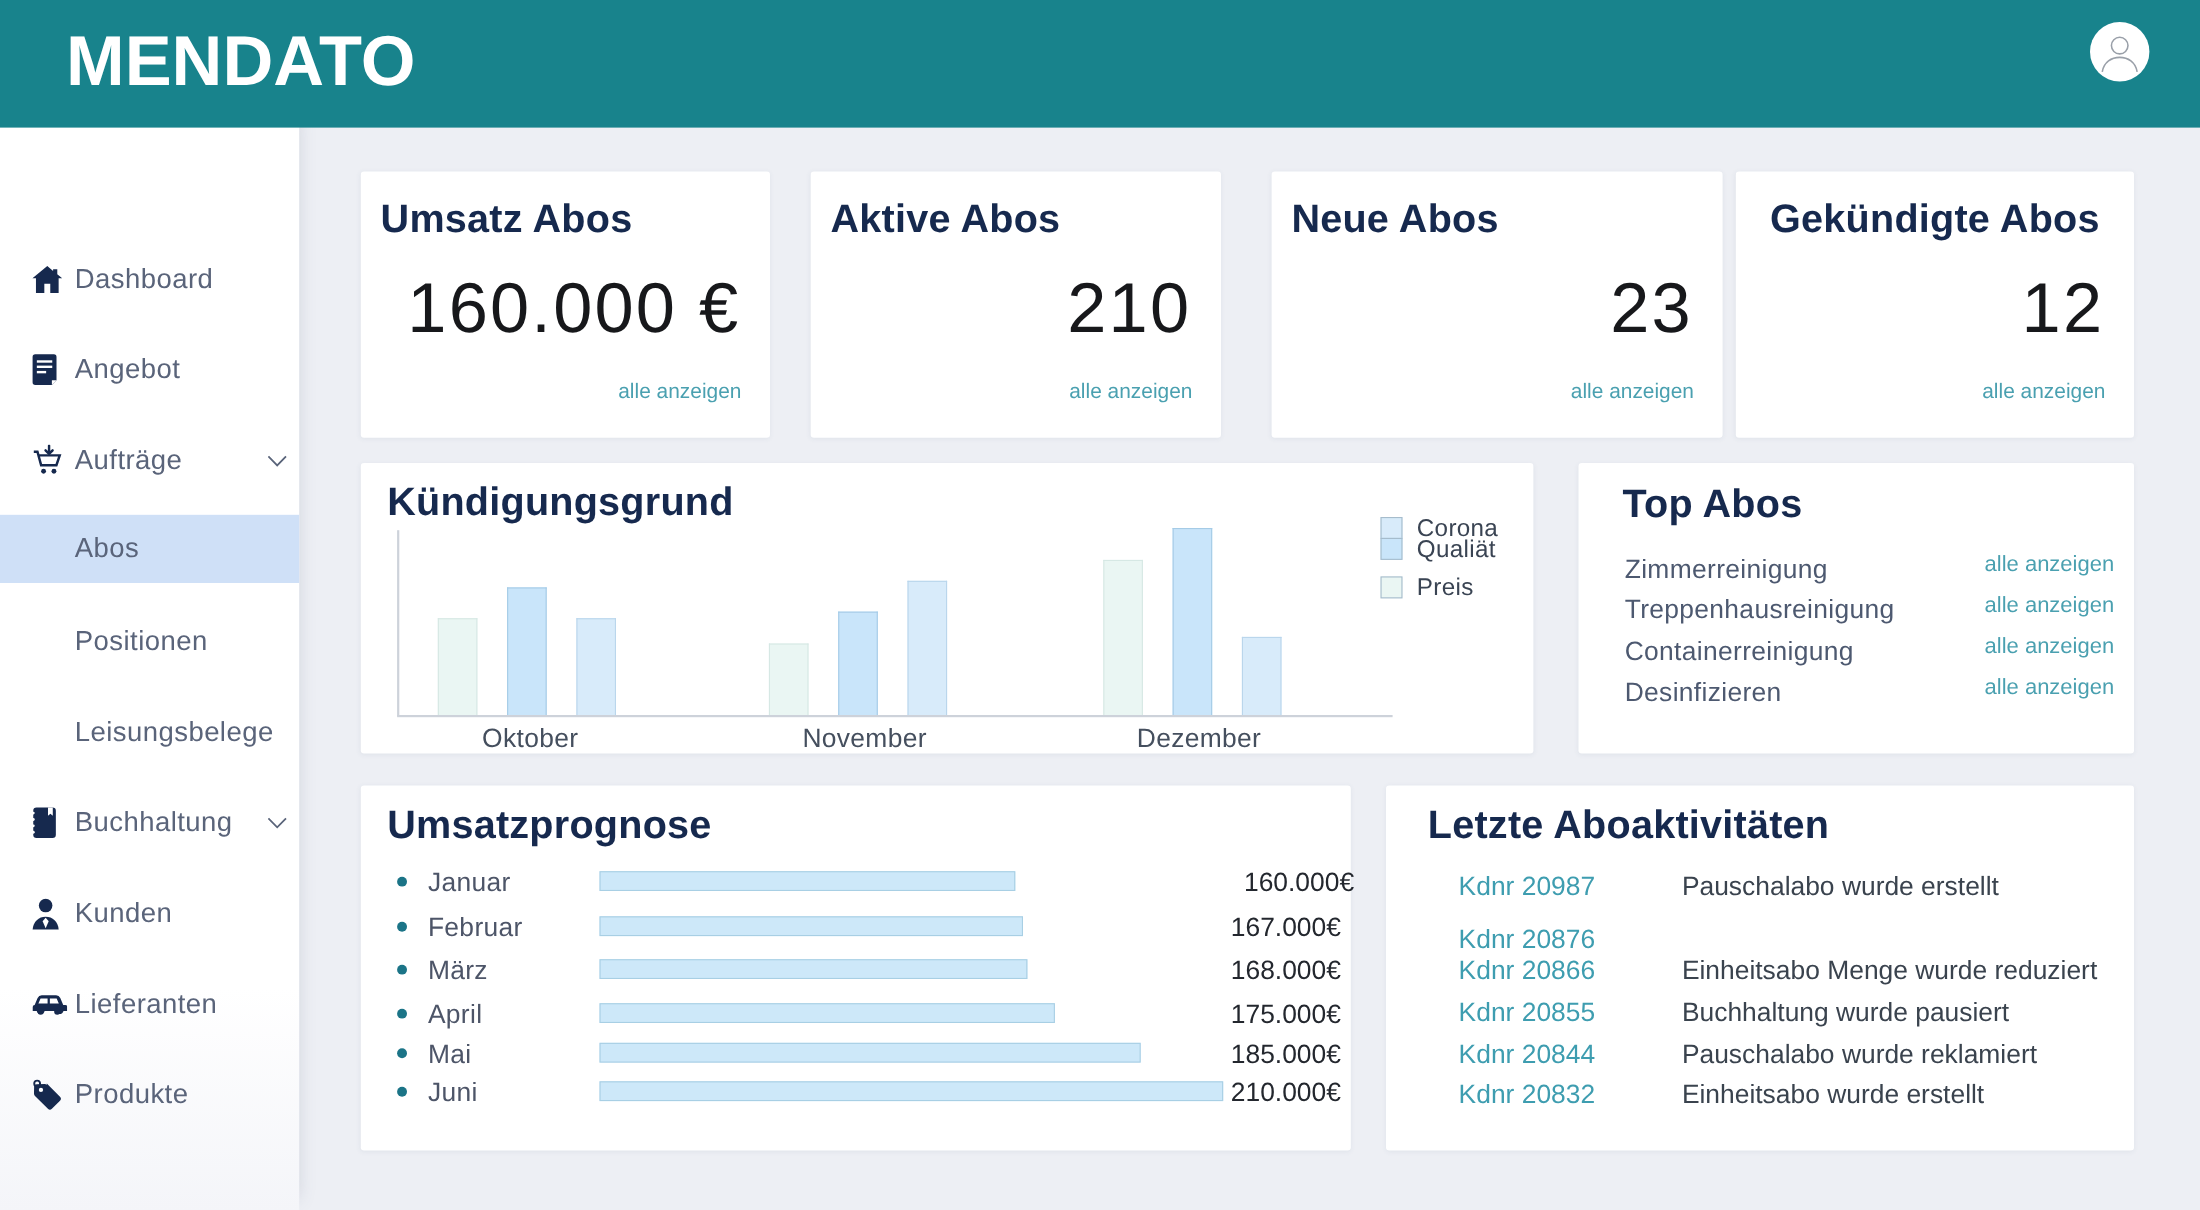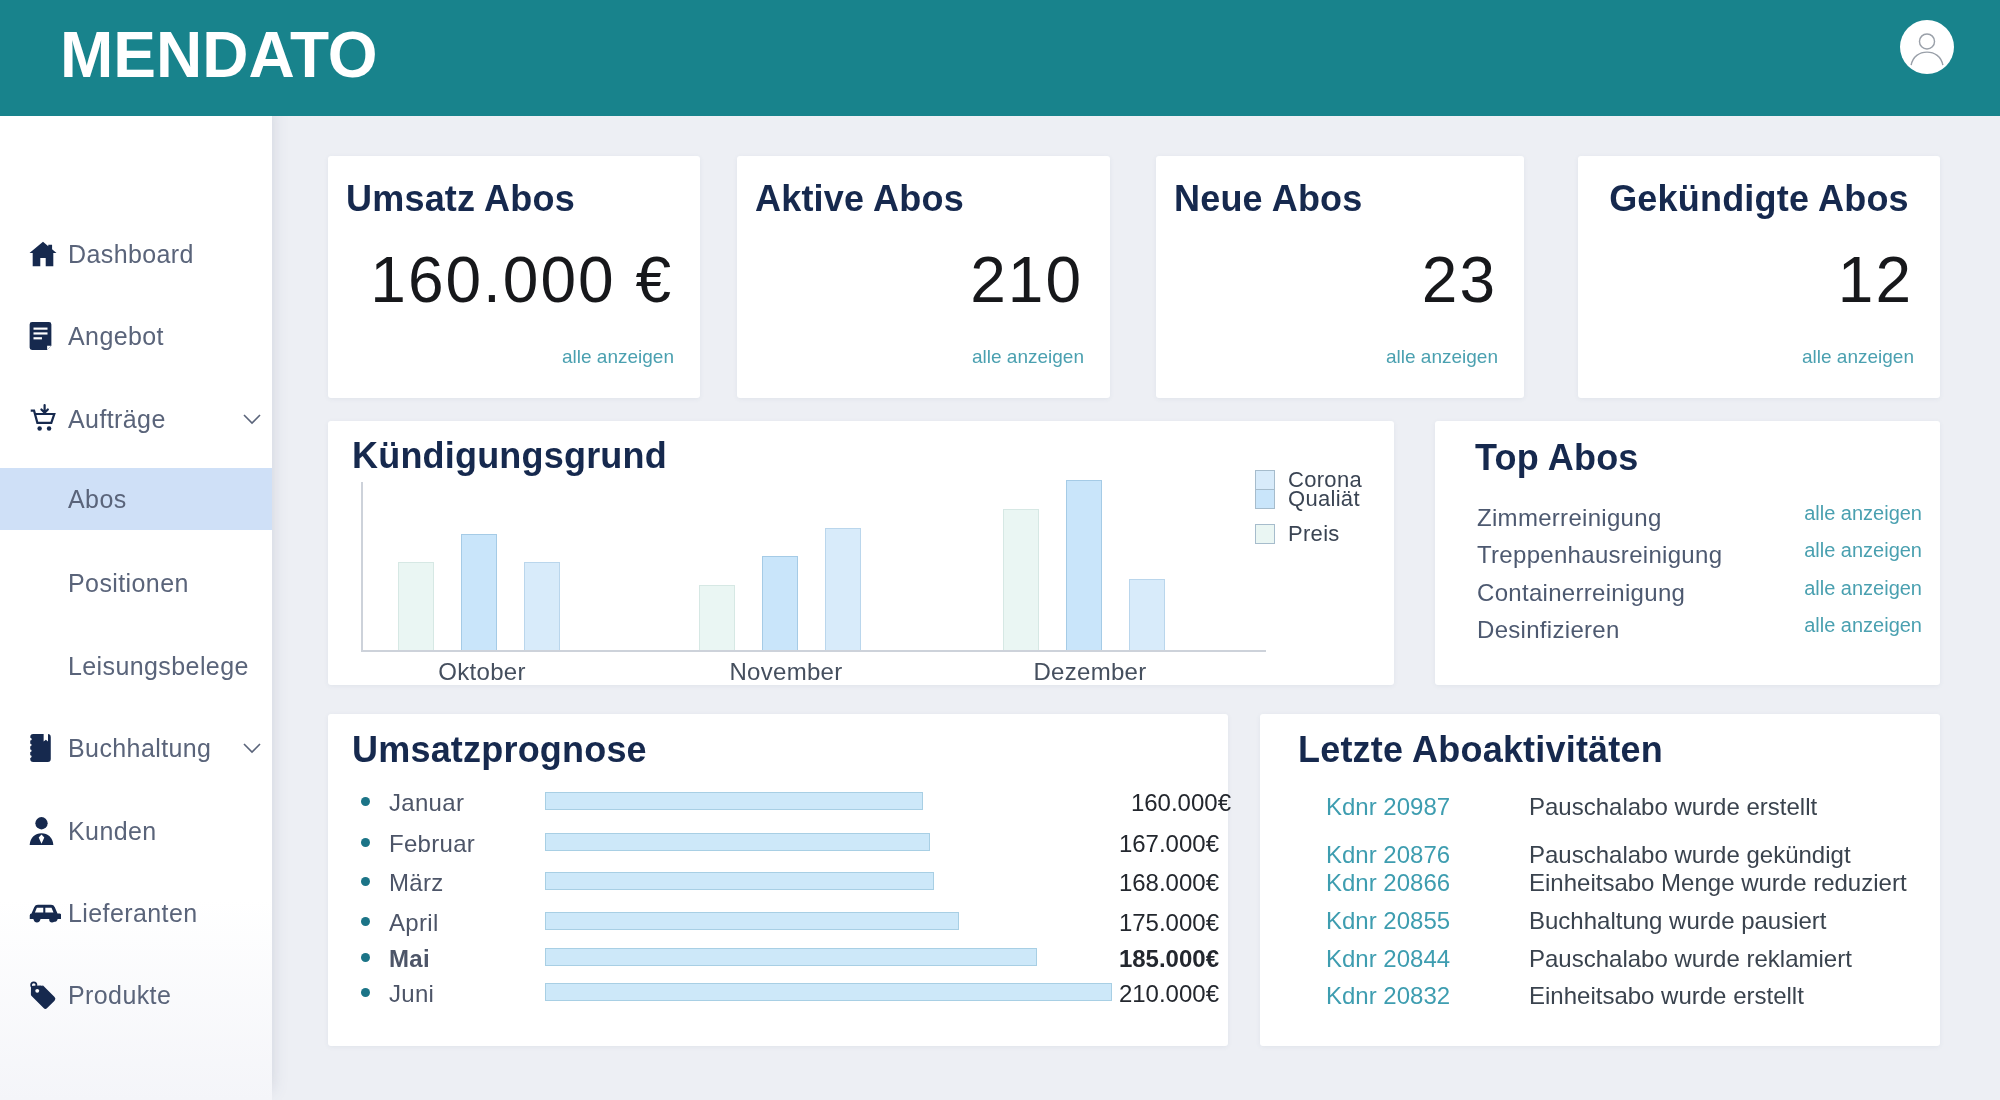--- a/index.html
+++ b/index.html
@@ -192,21 +192,21 @@
       <div class="card" style="left: 328px; width: 372px;">
         <div class="ctitle">Umsatz Abos</div>
         <div class="cvalue">160.000 €</div>
         <a class="clink">alle anzeigen</a>
       </div>
       <div class="card" style="left: 737px; width: 373px;">
         <div class="ctitle">Aktive Abos</div>
         <div class="cvalue">210</div>
         <a class="clink">alle anzeigen</a>
       </div>
-      <div class="card" style="left: 1156px; width: 368px;">
+      <div class="card" style="left: 1156px; width: 410px;">
         <div class="ctitle">Neue Abos</div>
         <div class="cvalue">23</div>
         <a class="clink">alle anzeigen</a>
       </div>
       <div class="card" style="left: 1578px; width: 362px;">
         <div class="ctitle center">Gekündigte Abos</div>
         <div class="cvalue">12</div>
         <a class="clink">alle anzeigen</a>
       </div>
     </div>
@@ -289,21 +289,21 @@
           <span class="pg-label">März</span>
           <div class="pg-bar" style="width: 389px;"></div>
           <span class="pg-value">168.000€</span>
         </div>
         <div class="pg-row" style="top: 195px;">
           <span class="pg-bullet"></span>
           <span class="pg-label">April</span>
           <div class="pg-bar" style="width: 414px;"></div>
           <span class="pg-value">175.000€</span>
         </div>
-        <div class="pg-row" style="top: 231px; font-weight: bold;">
+        <div class="pg-row" style="top: 231px;">
           <span class="pg-bullet"></span>
           <span class="pg-label">Mai</span>
           <div class="pg-bar" style="width: 492px;"></div>
           <span class="pg-value">185.000€</span>
         </div>
         <div class="pg-row" style="top: 266px;">
           <span class="pg-bullet"></span>
           <span class="pg-label">Juni</span>
           <div class="pg-bar" style="width: 567px;"></div>
           <span class="pg-value">210.000€</span>
@@ -313,21 +313,20 @@
 
   <section class="panel" id="panel-activities">
     <h2 class="ptitle">Letzte Aboaktivitäten</h2>
     <div id="acrows">
         <div class="ac-row" style="top: 79px;">
           <a class="ac-kdnr">Kdnr 20987</a>
           <span class="ac-text">Pauschalabo wurde erstellt</span>
         </div>
         <div class="ac-row" style="top: 127px;">
           <a class="ac-kdnr">Kdnr 20876</a>
-          <span class="ac-text">Pauschalabo wurde gekündigt</span>
         </div>
         <div class="ac-row" style="top: 155px;">
           <a class="ac-kdnr">Kdnr 20866</a>
           <span class="ac-text">Einheitsabo Menge wurde reduziert</span>
         </div>
         <div class="ac-row" style="top: 193px;">
           <a class="ac-kdnr">Kdnr 20855</a>
           <span class="ac-text">Buchhaltung wurde pausiert</span>
         </div>
         <div class="ac-row" style="top: 231px;">

